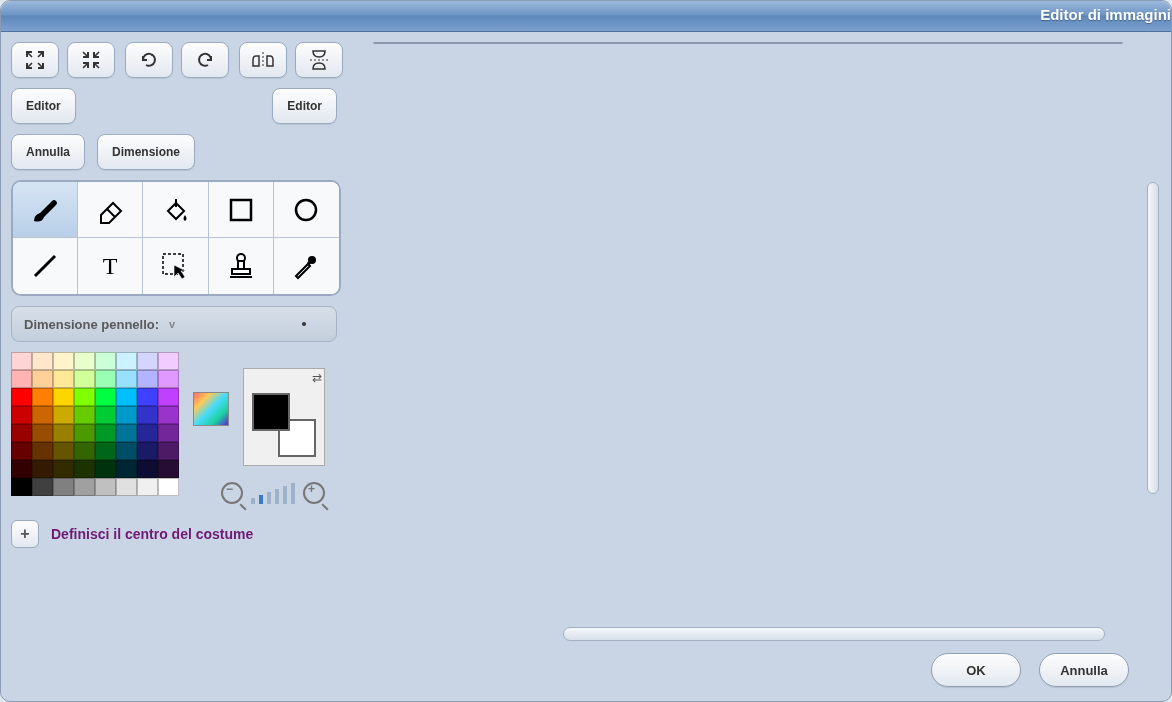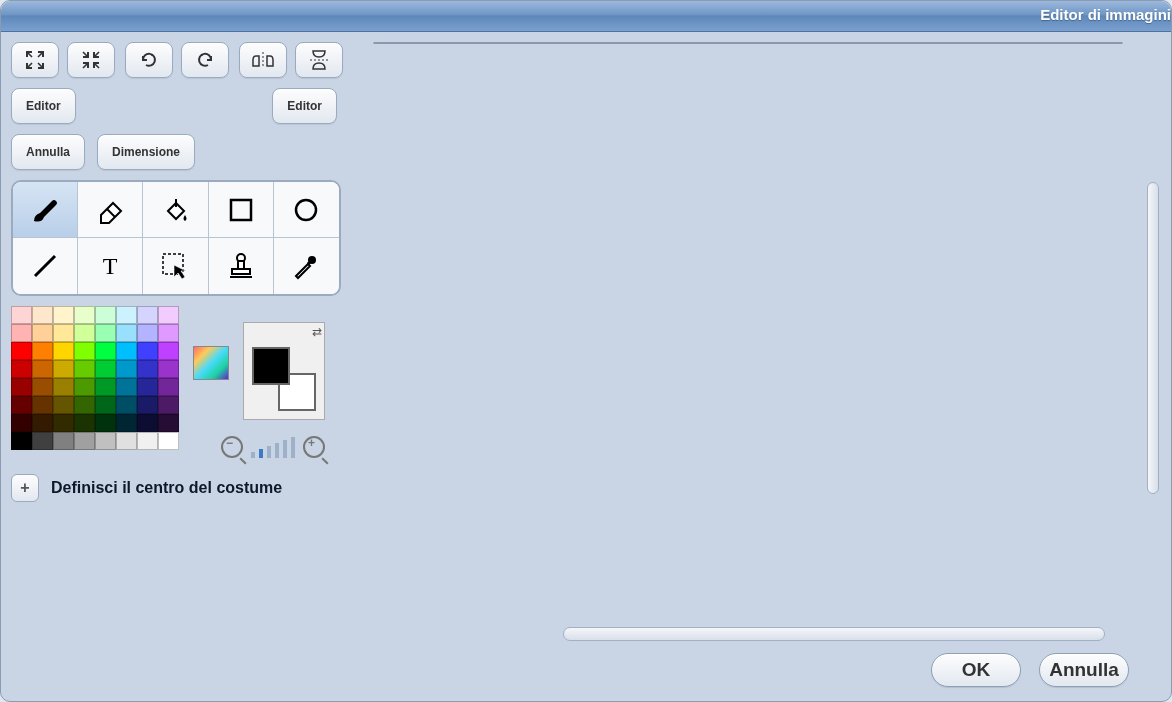--- a/index.html
+++ b/index.html
@@ -142,25 +142,25 @@
     border:1px solid #a2b0c4;border-radius:7px;
   }
   .footer{
     height:46px;display:flex;align-items:center;justify-content:flex-end;gap:18px;
     padding:6px 32px 0 0;
   }
   .dlgbtn{
     min-width:88px;height:32px;
     background:linear-gradient(#fdfdfd,#e2e8f0);
     border:1px solid #8fa0b6;border-radius:18px;
-    font-weight:bold;color:#333;font-size:19px;
+    font-weight:bold;color:#333;font-size:13px;
     display:flex;align-items:center;justify-content:center;
     box-shadow:inset 0 1px 0 #fff, 0 1px 1px rgba(0,0,0,.1);
   }
-  .lbl{font-weight:bold;color:#0f172a;font-size:16px;}
+  .lbl{font-weight:bold;color:#701a75;font-size:14px;}
   svg{display:block;}
 </style>
 </head>
 <body>
 
 <div class="window">
   <div class="titlebar">Editor di immagini</div>
 
   <div class="body">
     <div class="main">
@@ -281,20 +281,25 @@
           </div>
           <div class="tool">
             <svg width="32" height="32" viewBox="0 0 32 32">
               <path d="M6 26 L18 14 L20 16 L8 28 Z" stroke="#000" stroke-width="2" fill="#fff"></path>
               <circle cx="22" cy="10" r="4" fill="#000"></circle>
               <line x1="18" y1="14" x2="24" y2="8" stroke="#000" stroke-width="3"></line>
             </svg>
           </div>
         </div>
 
+        <div class="brushbar">
+          <span>Dimensione pennello:</span>
+          <span class="chev">v</span>
+          <span class="dot"></span>
+        </div>
 
         <div class="palette-wrap">
           <div class="swatches" id="swatch-grid">
               <div class="sw" style="background: rgb(255, 212, 212);"></div>
               <div class="sw" style="background: rgb(255, 231, 204);"></div>
               <div class="sw" style="background: rgb(255, 244, 204);"></div>
               <div class="sw" style="background: rgb(232, 255, 204);"></div>
               <div class="sw" style="background: rgb(204, 255, 216);"></div>
               <div class="sw" style="background: rgb(204, 242, 255);"></div>
               <div class="sw" style="background: rgb(212, 212, 255);"></div>

